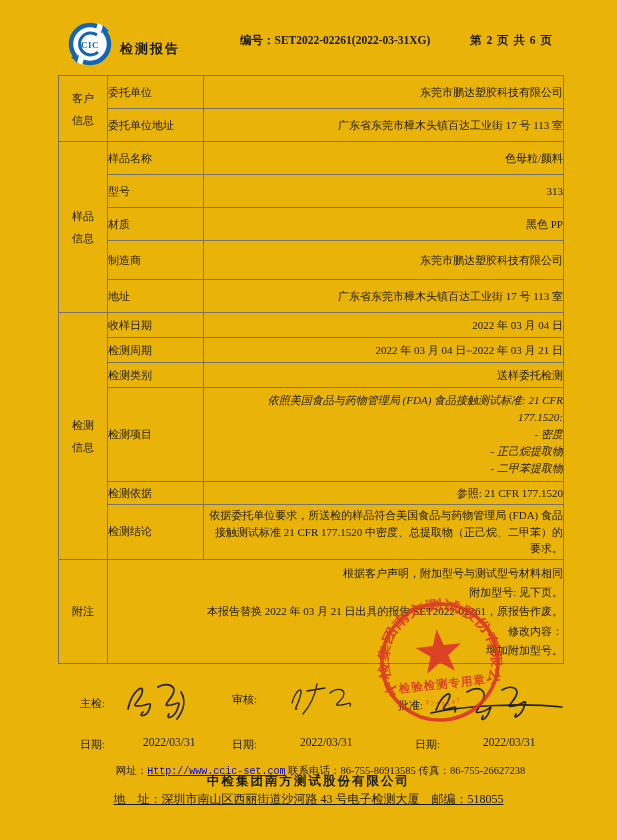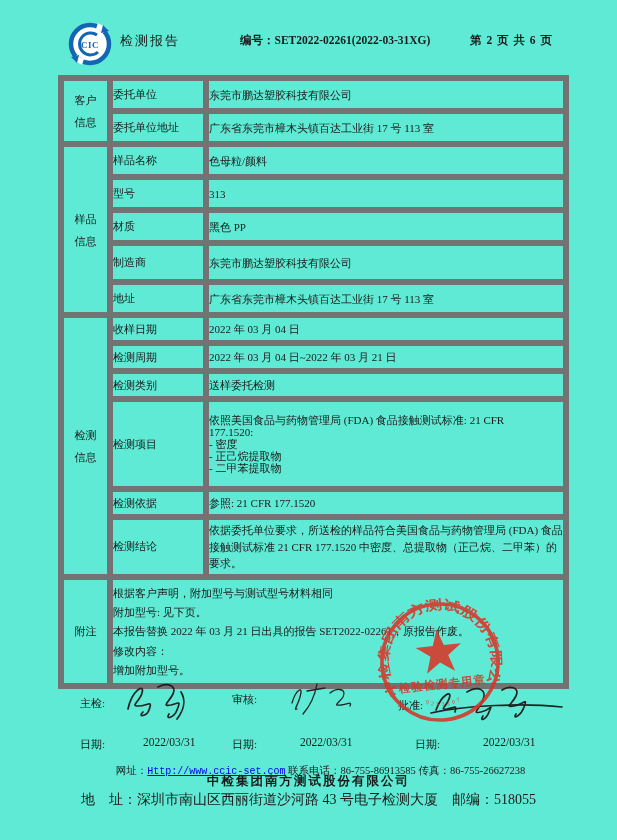--- a/index.html
+++ b/index.html
@@ -1,46 +1,46 @@
 <!DOCTYPE html>
 <html><head>
 <meta charset="utf-8">
 <style>
   html,body{margin:0;padding:0;background:#888;}
   .page{
-    position:relative;width:617px;height:840px;background:#5eead4;
+    position:relative;width:617px;height:840px;background:#eab308;
     font-family:"Liberation Serif","DejaVu Serif",serif;color:#1a1a1a;
     margin:0 auto;overflow:hidden;
   }
   
-  .hdr-title{position:absolute;left:120px;top:32px;font-size:13px;font-weight:normal;letter-spacing:2px;}
+  .hdr-title{position:absolute;left:120px;top:40px;font-size:13px;font-weight:bold;letter-spacing:2px;}
   .hdr-no{position:absolute;left:240px;top:33px;font-size:11.5px;font-weight:bold;}
   .hdr-page{position:absolute;left:470px;top:33px;font-size:11.5px;font-weight:bold;letter-spacing:1px;}
   .logo{position:absolute;left:67px;top:21px;width:46px;height:46px;}
   
   table.rpt{position:absolute;left:58px;top:75px;width:505px;border-collapse:collapse;table-layout:fixed;}
-  table.rpt td{border:6px solid #737373;font-size:11px;padding:2px 0;vertical-align:middle;overflow:hidden;}
+  table.rpt td{border:1px solid #737373;font-size:11px;padding:2px 0;vertical-align:middle;overflow:hidden;}
   td.sec{text-align:center;white-space:pre-line;line-height:22px;padding:2px 2px;}
   td.lbl{white-space:pre-line;}
-  td.val{white-space:pre-line;line-height:18px;}
-  td.val.items{line-height:12px;padding-top:4px;padding-bottom:4px;}
+  td.val{white-space:pre-line;line-height:18px;text-align:right;}
+  td.val.items{line-height:17px;padding-top:4px;padding-bottom:4px;font-style:italic;}
   td.val.concl{line-height:16.5px;}
   td.val.note{line-height:19.4px;padding-top:4px;}
   
   .siglabel{position:absolute;font-size:11px;}
   .sigdate{position:absolute;font-size:11.5px;}
   .sig-svg{position:absolute;}
   .sig-svg path{fill:none;stroke:#222;stroke-width:1.7;stroke-linecap:round;stroke-linejoin:round;}
   
   .stamp{position:absolute;left:374px;top:596px;width:132px;height:132px;
          transform:rotate(-6deg);opacity:.88;z-index:5;pointer-events:none;}
   
   .ft{position:absolute;left:0;width:617px;text-align:center;}
   .ft-company{top:773px;font-size:12.5px;font-weight:bold;letter-spacing:2px;}
-  .ft-addr{top:791px;font-size:14px;}
+  .ft-addr{top:791px;font-size:12px;text-decoration:underline;}
   .ft-web{top:764px;font-size:10.5px;margin-left:12px;}
   .ft-web a{color:#0000ee;text-decoration:underline;font-family:"Liberation Mono","DejaVu Sans Mono",monospace;font-size:10px;}
 </style>
 </head>
 <body>
 
 <div class="page">
 
   <svg class="logo" viewBox="0 0 46 46">
     <circle cx="23" cy="23" r="19" fill="#ffffff" stroke="#1266b3" stroke-width="4.5"></circle>

